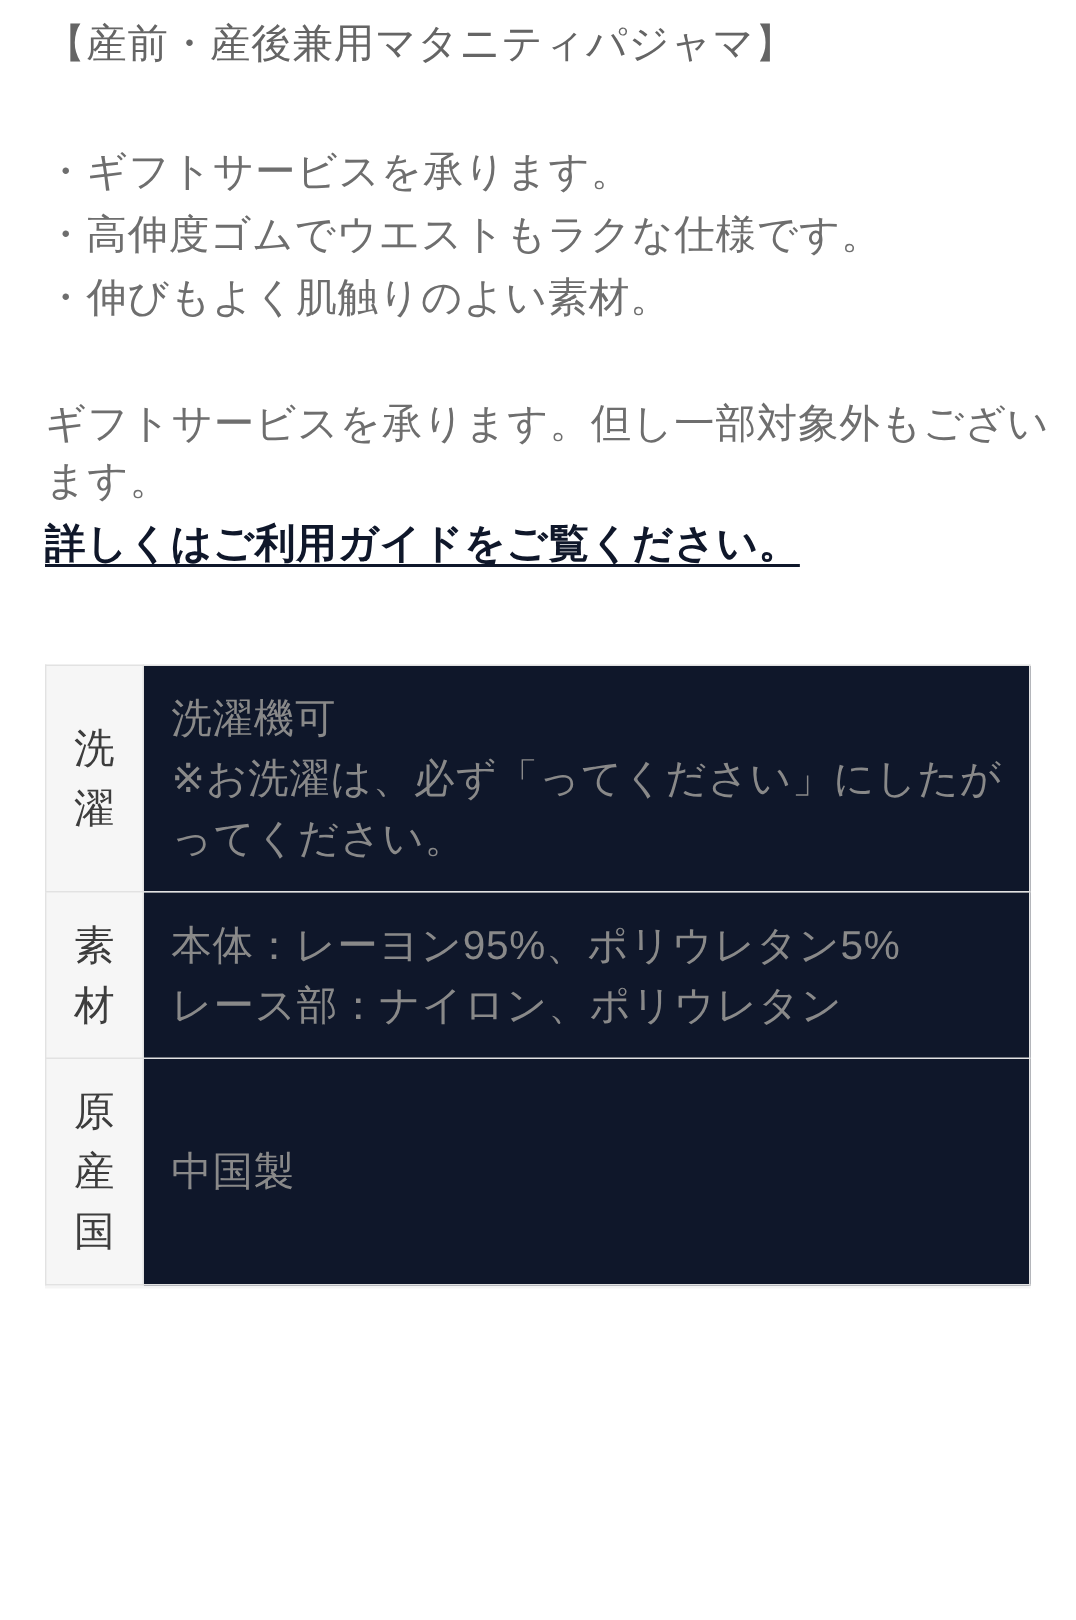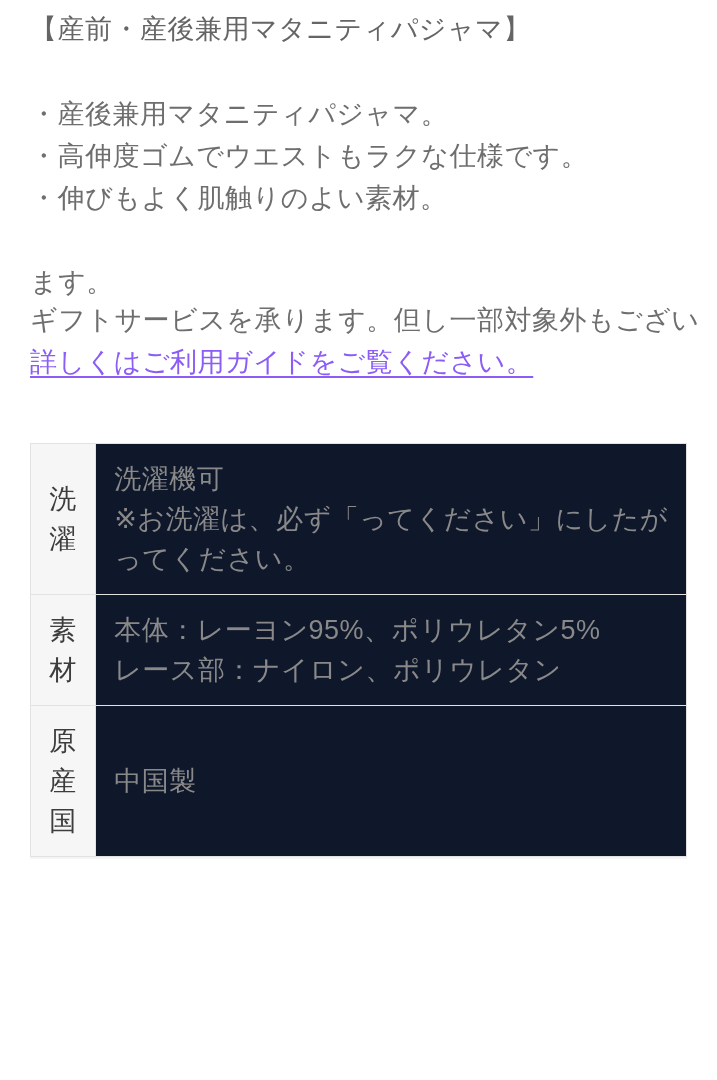--- a/index.html
+++ b/index.html
@@ -26,25 +26,26 @@
     font-size: 27px;
     font-weight: normal;
     color: #656565;
     margin: 0 0 47px 0;
   }
   .para { margin: 0 0 4px 0; }
   .line { white-space: nowrap; }
   .gap-block { height: 42px; }
   .link-para { margin: 0; }
   a.guide-link {
-    color: #8b5cf6;
+    color: #0f172a;
     text-decoration: underline;
     text-decoration-thickness: 2px;
     text-underline-offset: 5px;
     cursor: pointer;
+    font-weight: bold;
   }
   table.spec {
     margin-top: 62px;
     width: 657px;
     border-collapse: collapse;
     border: 1px solid #dedede;
     box-shadow: 0 2px 0 rgba(0,0,0,0.04);
   }
   table.spec th, table.spec td {
     border: 1px solid #e2e2e2;
@@ -69,35 +70,35 @@
 </style>
 </head>
 <body>
 
 <div class="content">
 
   <h1 class="title">【産前・産後兼用マタニティパジャマ】</h1>
 
   <div>
     <p class="para">
-      <span class="line">・産後兼用マタニティパジャマ。</span>
+      <span class="line">・ギフトサービスを承ります。</span>
     </p>
     <p class="para">
       <span class="line">・高伸度ゴムでウエストもラクな仕様です。</span>
     </p>
     <p class="para">
       <span class="line">・伸びもよく肌触りのよい素材。</span>
     </p>
   </div>
 
   <div class="gap-block"></div>
 
   <p class="para">
+    <span class="line" style="display:block">ギフトサービスを承ります。但し一部対象外もござい</span>
     <span class="line" style="display:block">ます。</span>
-    <span class="line" style="display:block">ギフトサービスを承ります。但し一部対象外もござい</span>
   </p>
 
   <p class="link-para">
     <a class="guide-link" href="#">詳しくはご利用ガイドをご覧ください。</a>
   </p>
 
   <table class="spec">
     <tbody>
         <tr>
       <th>

